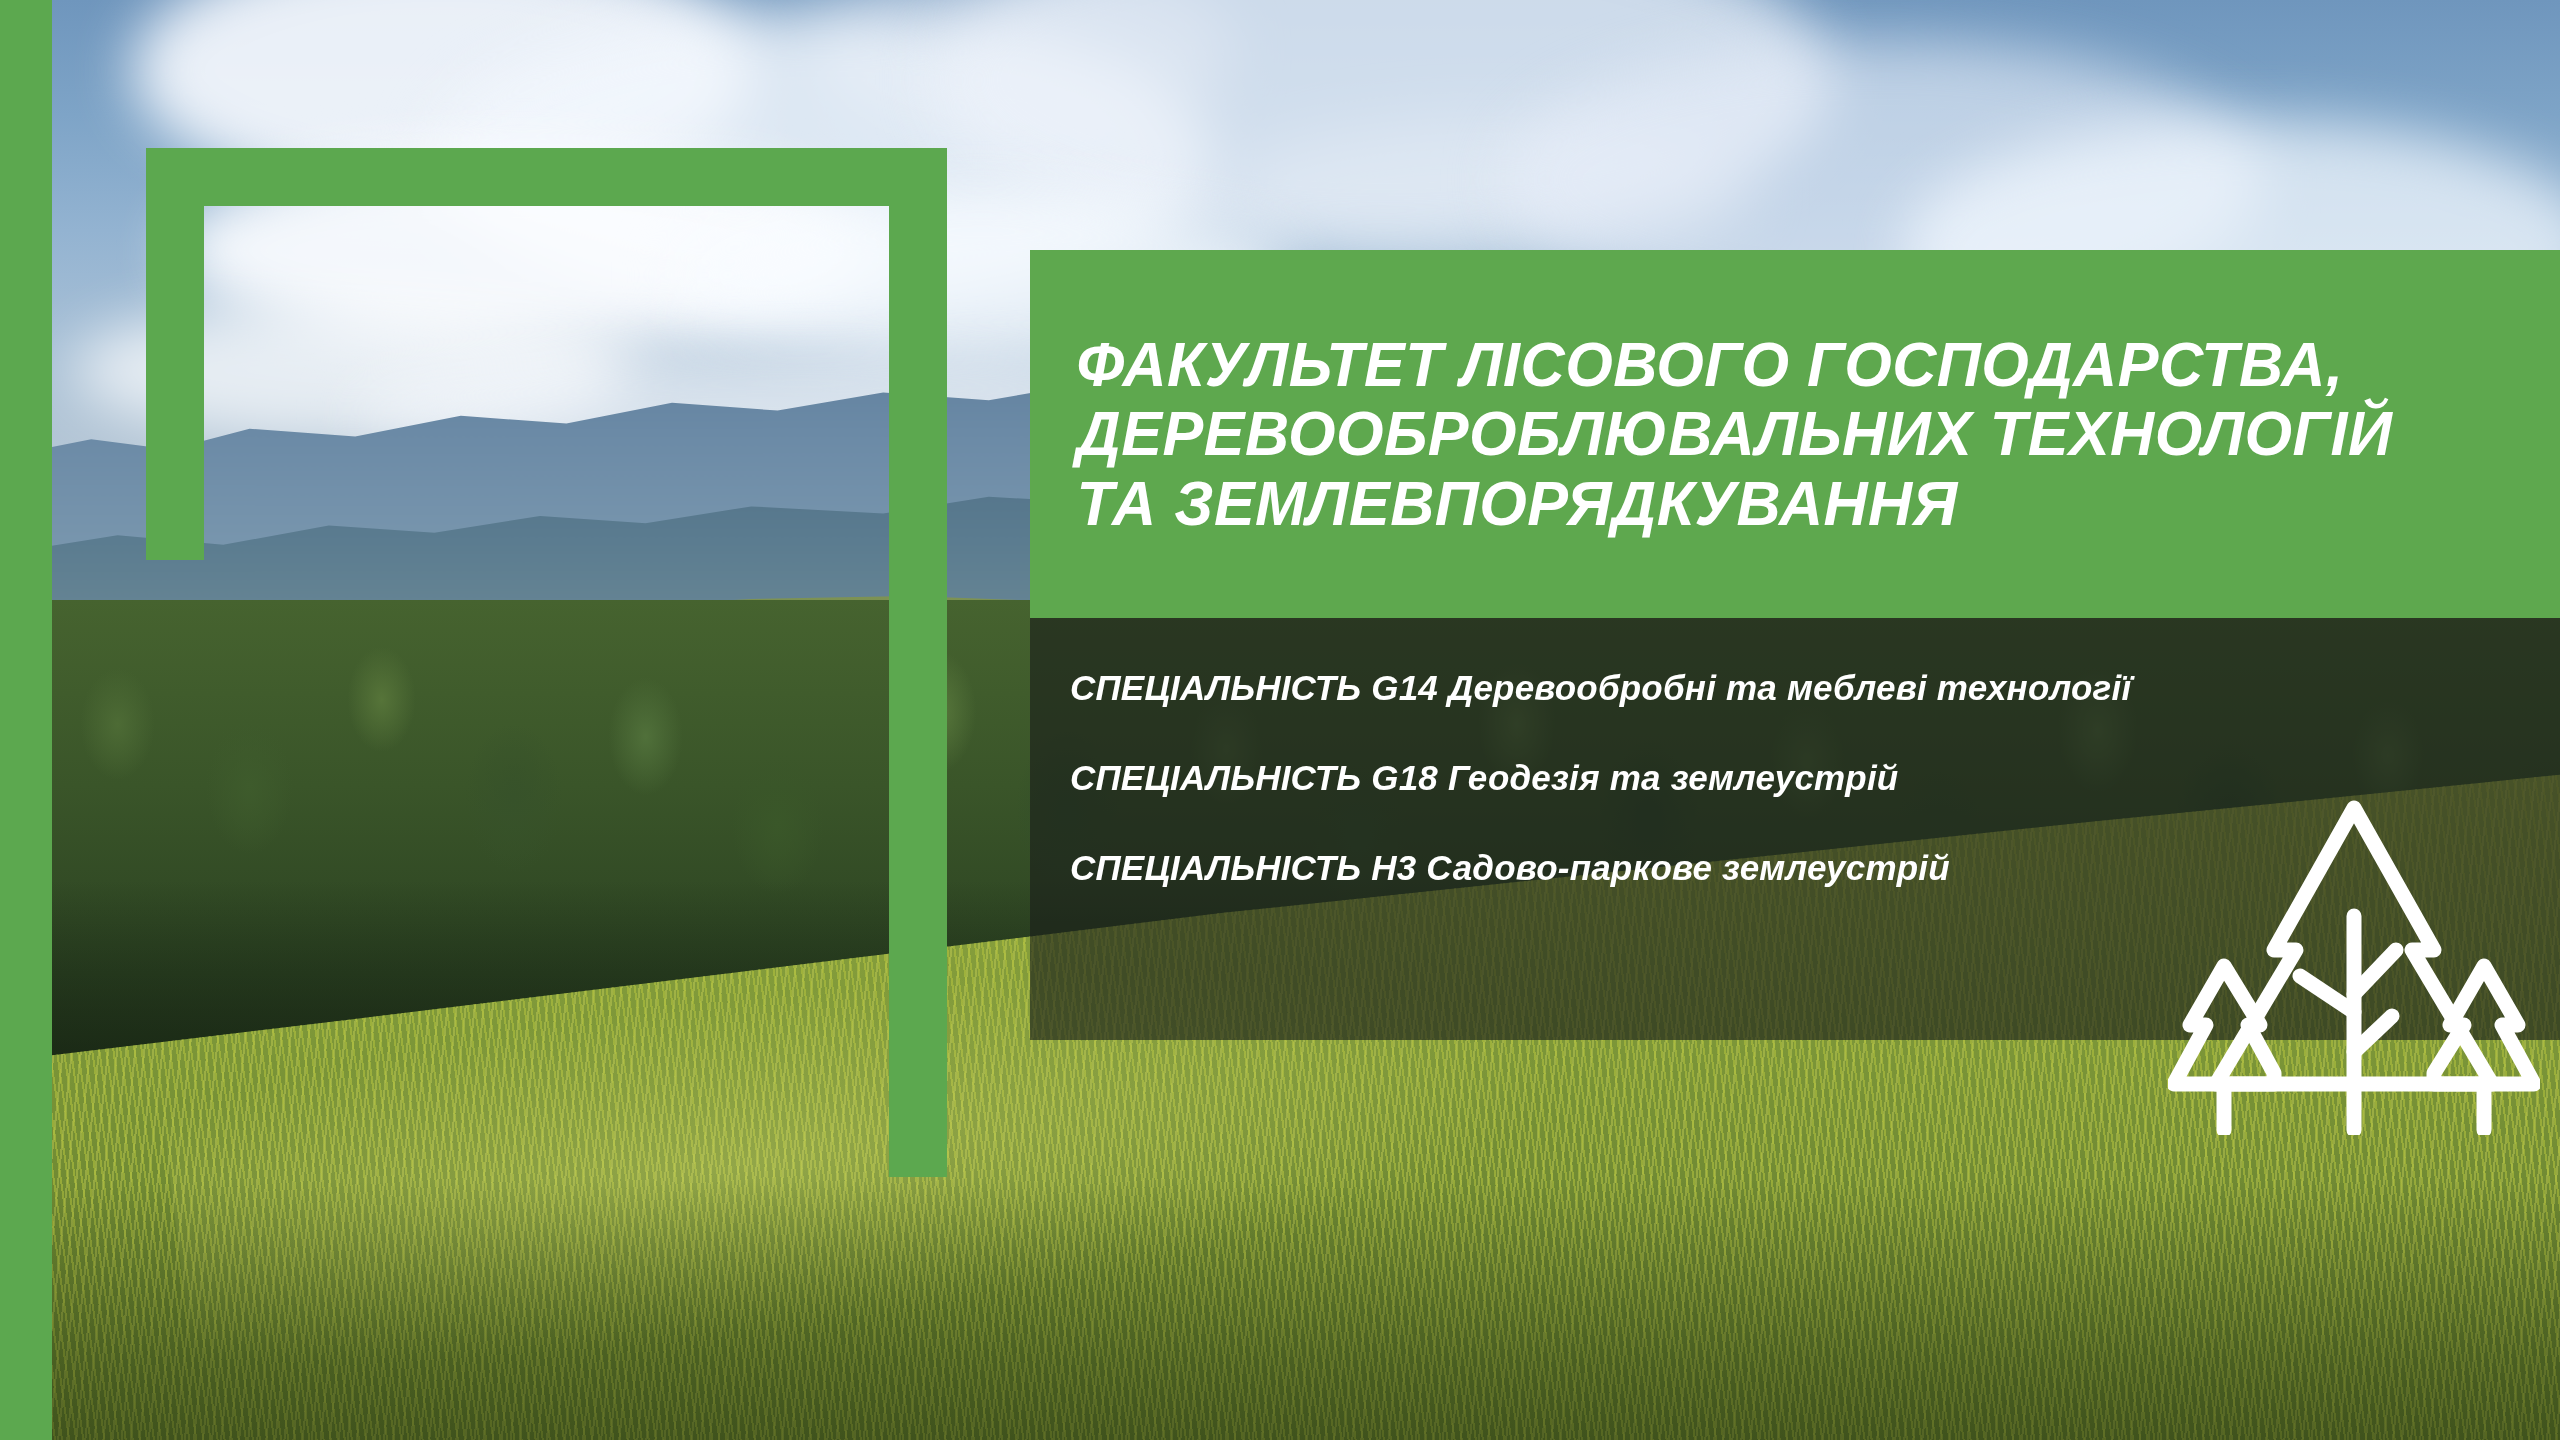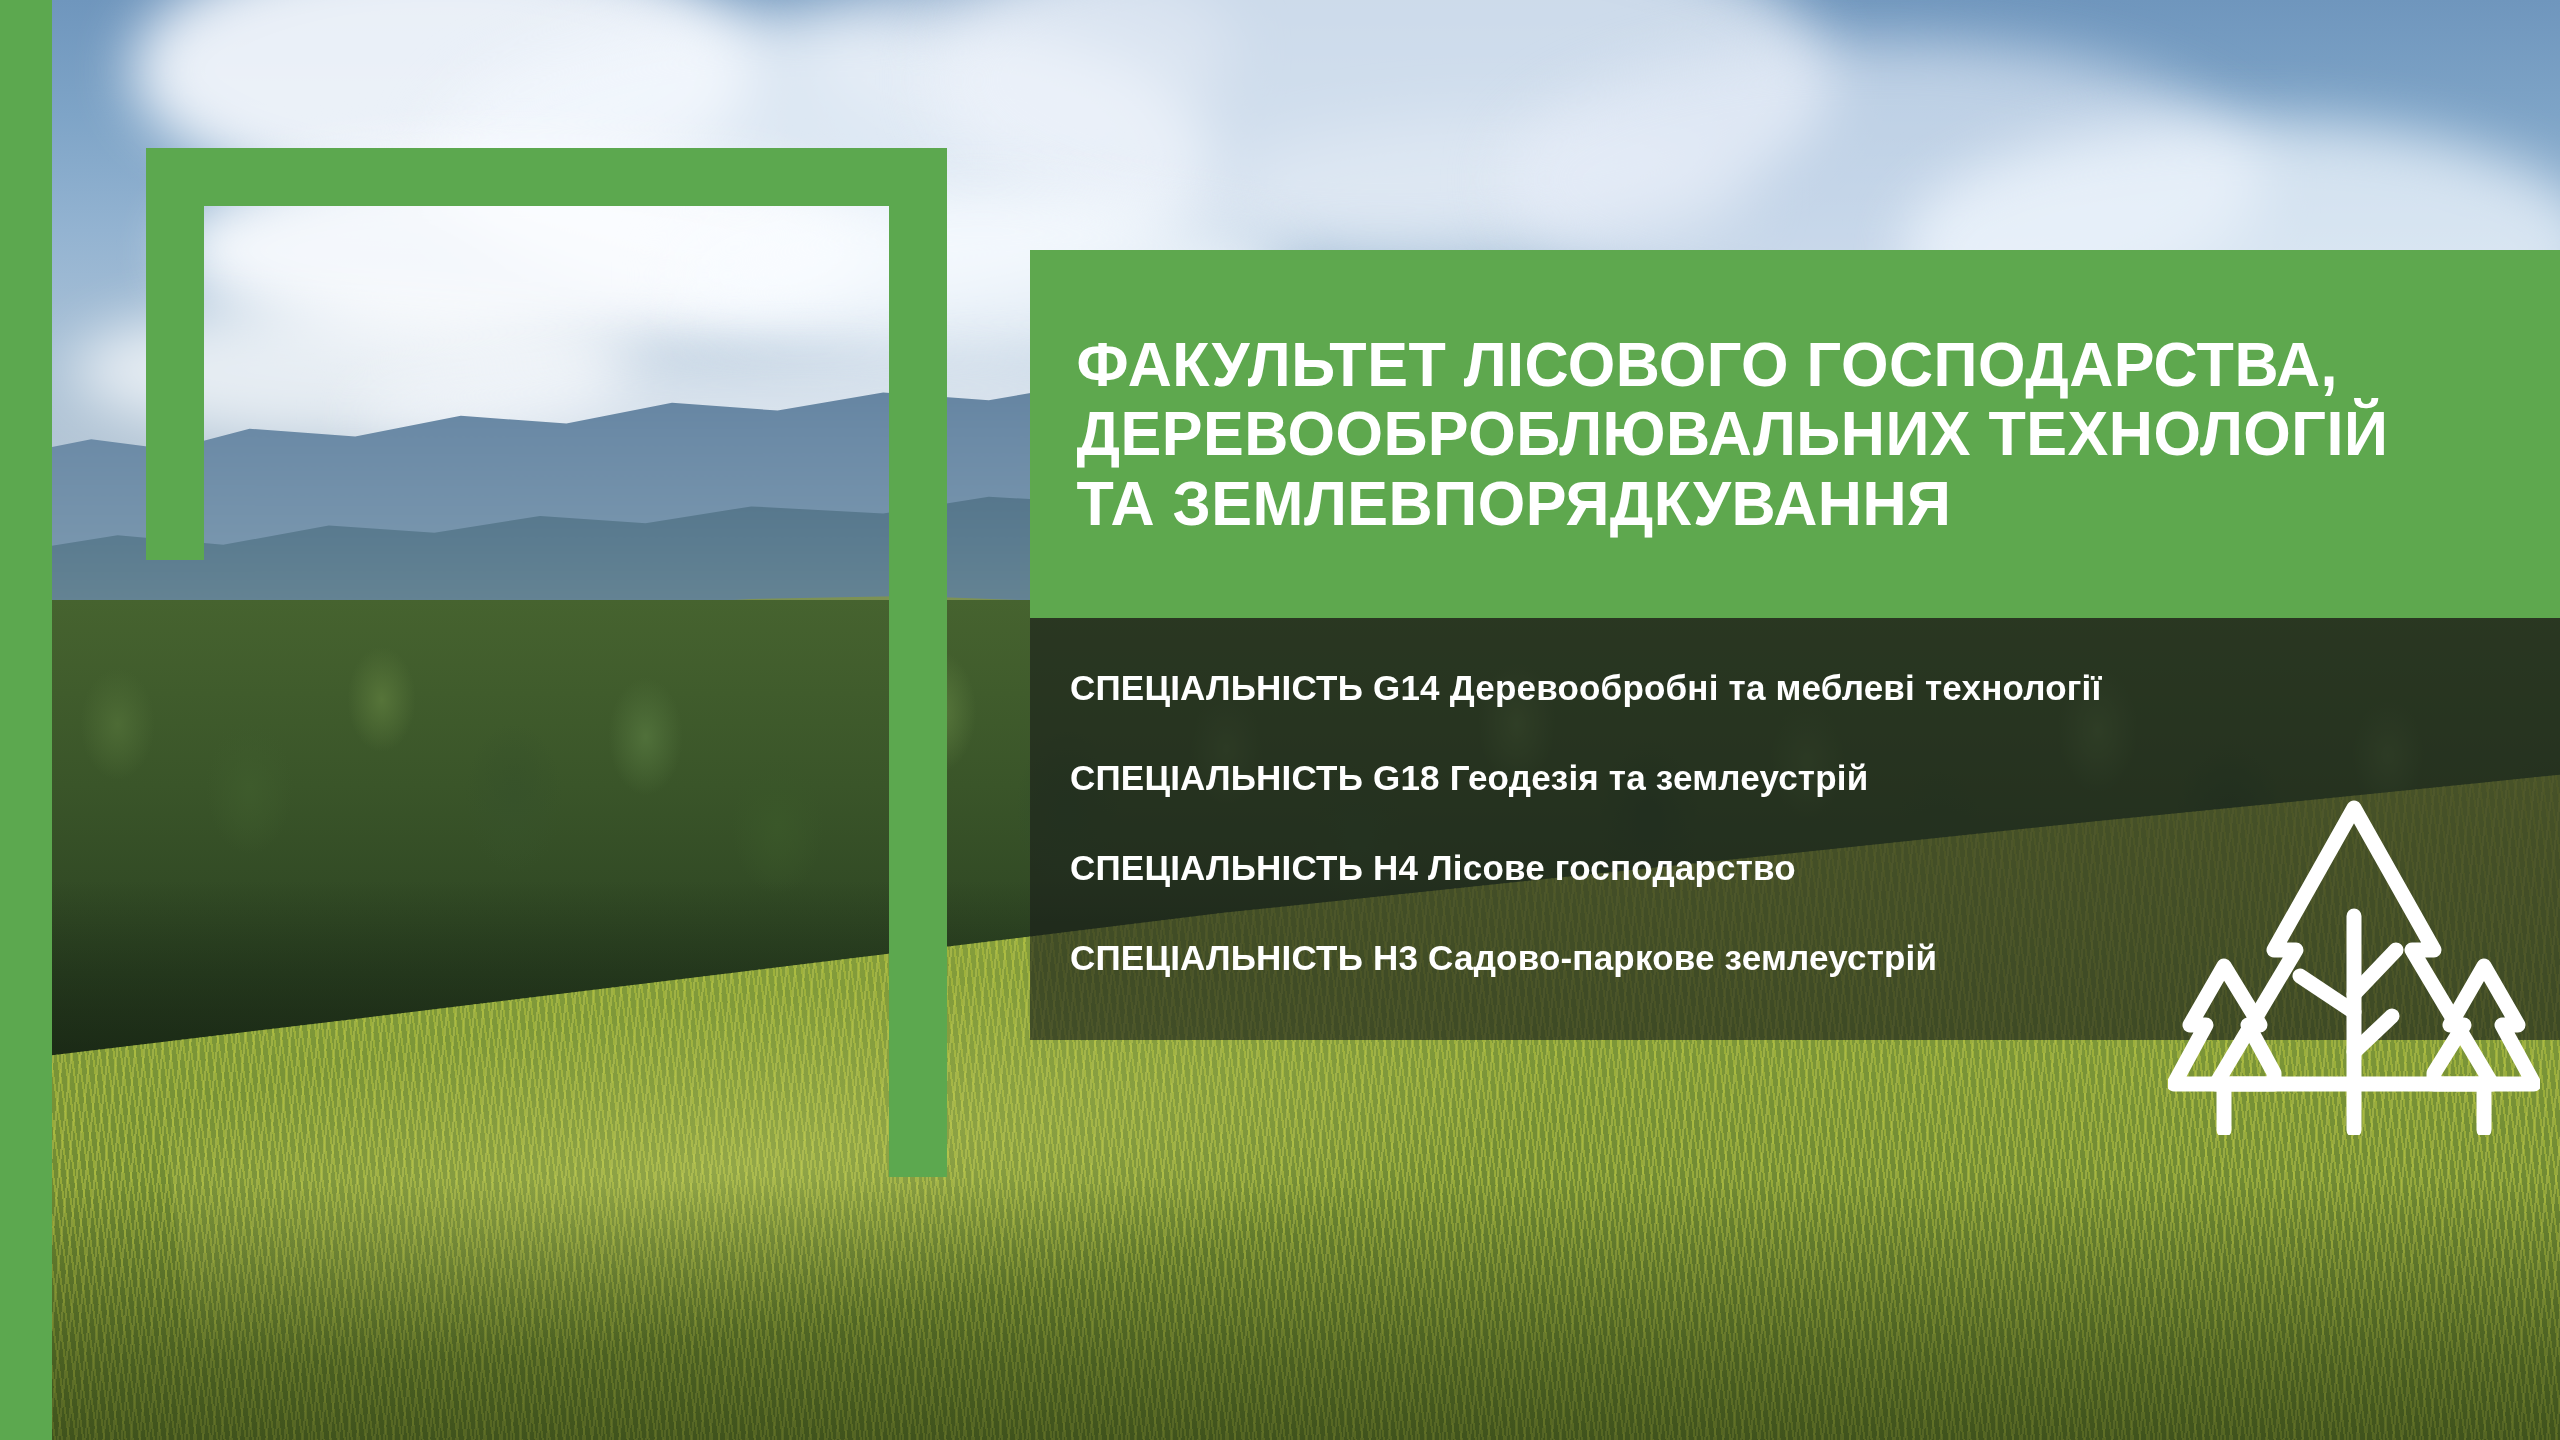--- a/index.html
+++ b/index.html
@@ -8,20 +8,21 @@
     background: #ffffff;
   }
 
   #poster {
     position: relative;
     width: 2560px;
     height: 1440px;
     overflow: hidden;
     font-family: "Liberation Sans", sans-serif;
     background: #7d9bb5;
+    font-style: italic;
   }
 
   
   .photo {
     position: absolute;
     left: 52px;
     top: 0;
     width: 2508px;
     height: 1440px;
     overflow: hidden;
@@ -297,23 +298,20 @@
   <div class="spec-panel" style="background: rgba(26, 31, 26, 0.64);"></div>
 
   <div class="spec-list">
     <div class="spec-item" style="color: rgb(255, 255, 255);">
       <span class="spec-label">СПЕЦІАЛЬНІСТЬ</span><span>&nbsp;</span><span class="spec-code">G14</span><span>&nbsp;</span><span class="spec-name">Деревообробні та меблеві технології</span>
     </div>
     <div class="spec-item" style="color: rgb(255, 255, 255);">
       <span class="spec-label">СПЕЦІАЛЬНІСТЬ</span><span>&nbsp;</span><span class="spec-code">G18</span><span>&nbsp;</span><span class="spec-name">Геодезія та землеустрій</span>
     </div>
     <div class="spec-item" style="color: rgb(255, 255, 255);">
-      <span class="spec-label">СПЕЦІАЛЬНІСТЬ</span><span>&nbsp;</span><span class="spec-code">H4</span><span>&nbsp;</span><span class="spec-name">Лісове господарство</span>
-    </div>
-    <div class="spec-item" style="color: rgb(255, 255, 255);">
       <span class="spec-label">СПЕЦІАЛЬНІСТЬ</span><span>&nbsp;</span><span class="spec-code">H3</span><span>&nbsp;</span><span class="spec-name">Садово-паркове землеустрій</span>
     </div>
   </div>
 
   <div class="tree-logo">
     <svg viewBox="0 0 372 345" xmlns="http://www.w3.org/2000/svg">
       <g fill="none" stroke="#ffffff" stroke-width="15" stroke-linecap="round" stroke-linejoin="round">
 
         <path d="M 56 176
                  L 22 235

